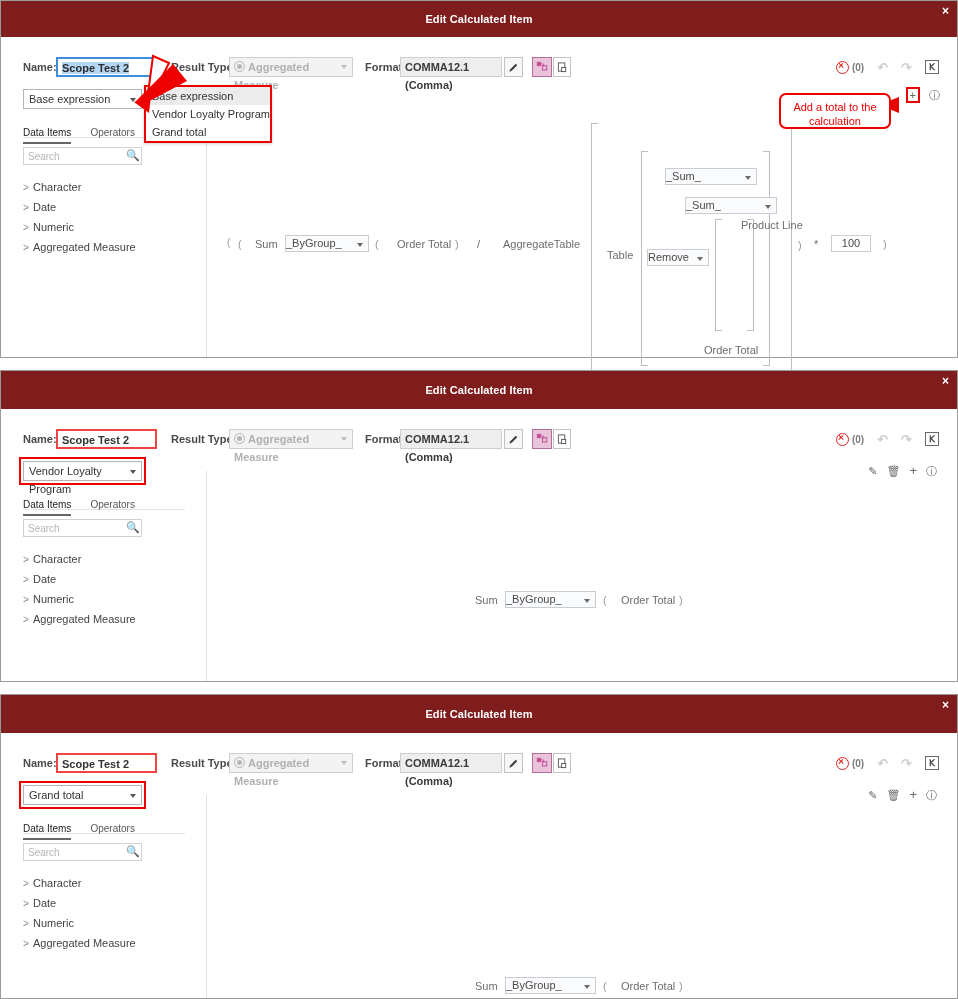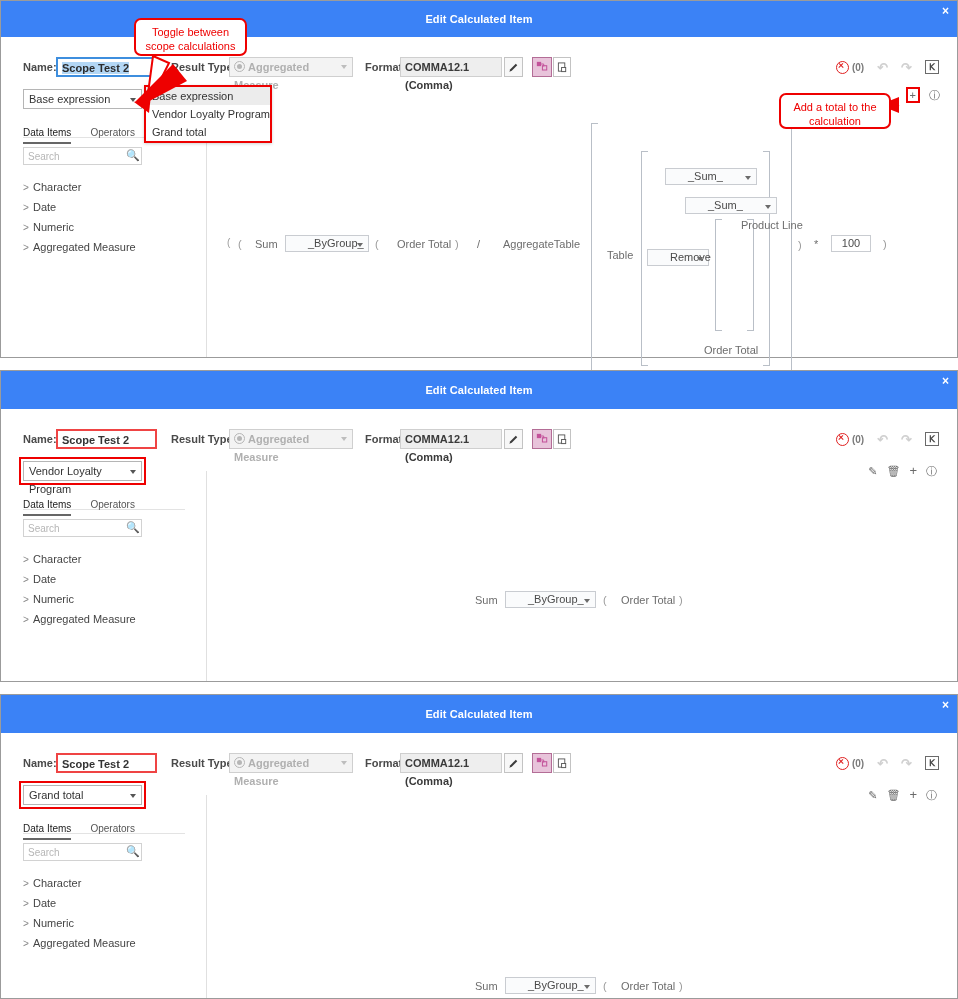--- a/index.html
+++ b/index.html
@@ -26,21 +26,21 @@
     background: #ffffff;
     overflow: visible;
   }
   .panel.p1 { top: 0;   height: 358px; }
   .panel.p2 { top: 370px; height: 312px; }
   .panel.p3 { top: 694px; height: 305px; }
 
   .titlebar {
     position: relative;
     height: 36px;
-    background: #3b82f6;
+    background: #7f1d1d;
     color: #ffffff;
     box-sizing: border-box;
   }
   .panel.p2 .titlebar, .panel.p3 .titlebar { height: 38px; }
   .title-text {
     position: absolute;
     left: 0; right: 0;
     top: 50%;
     transform: translateY(-50%);
     text-align: center;
@@ -398,21 +398,21 @@
   .fx-paren { color: #9a9a9a; font-size: 11px; }
   .fx-drop {
     position: absolute;
     box-sizing: border-box;
     height: 17px;
     line-height: 15px;
     border: 1px solid #c9ccd1;
     background: #fafbfc;
     font-size: 11px;
     color: #4a4a4a;
-    padding: 0 14px 0 22px;
+    padding: 0 14px 0 0;
     cursor: pointer;
   }
   .fx-drop .caret {
     position: absolute;
     right: 5px; top: 7px;
     width: 0; height: 0;
     border-left: 3px solid transparent;
     border-right: 3px solid transparent;
     border-top: 4px solid #6b6b6b;
   }
@@ -568,21 +568,20 @@
 
       <span class="fx-token" style="left:497px; top:245px;">Order Total</span>
 
       <span class="fx-token fx-paren" style="left:591px; top:140px;">)</span>
       <span class="fx-token" style="left:607px; top:139px;">*</span>
       <div class="fx-num" style="left:624px; top:136px;">100</div>
       <span class="fx-token fx-paren" style="left:676px; top:139px;">)</span>
     </div>
   </div>
 
-  <div class="callout callout-toggle">Toggle between scope calculations</div>
   <div class="callout callout-add">Add a total to the calculation</div>
   <svg class="arrow-svg" width="958" height="358">
     <polygon points="152,55 168,62 160,78 146,100" fill="#ffffff" stroke="#ee0000" stroke-width="2"></polygon>
     <polygon points="135,100 172,63 186,80 141,104" fill="#ee0000"></polygon>
     <polygon points="133,101 150,94 148,112" fill="#ee0000"></polygon>
     <polygon points="878,104 898,96 898,112" fill="#ee0000"></polygon>
     <polyline points="878,110 898,104" fill="none" stroke="#ee0000" stroke-width="2"></polyline>
   </svg>
 </div>
 

